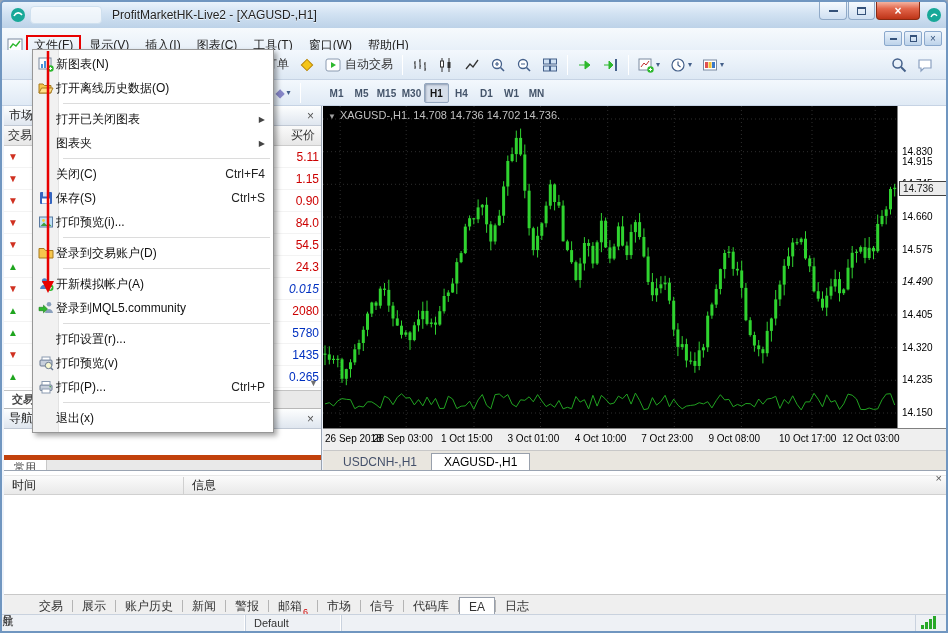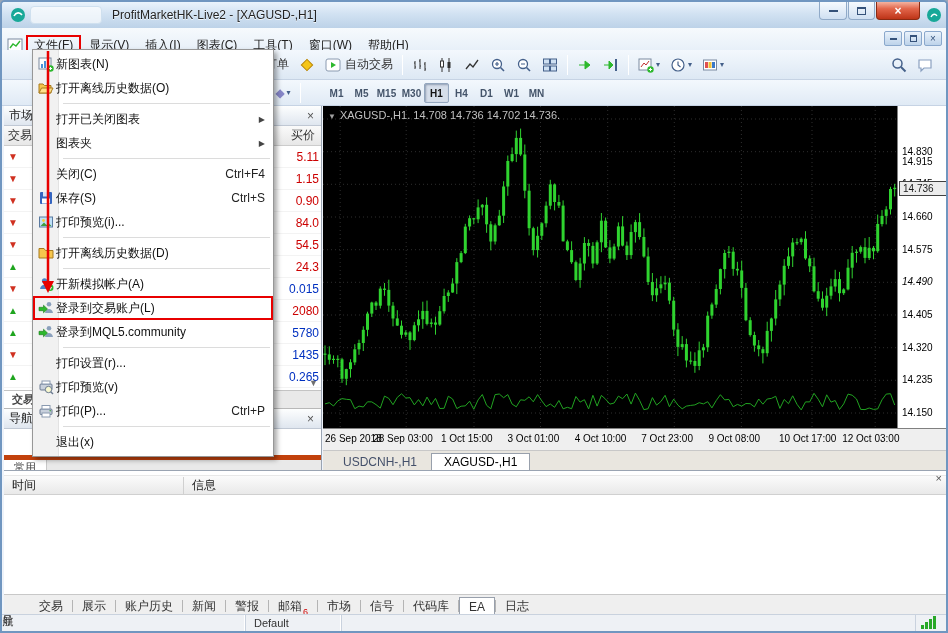--- a/index.html
+++ b/index.html
@@ -362,21 +362,21 @@
         <div class="mw-row">
           <span class="mw-arrow" style="color: rgb(31, 165, 31);">▲</span>
           <span class="mw-sym"></span>
           <span class="mw-bid"></span>
           <span class="mw-ask" style="color: rgb(204, 0, 0);">24.3</span>
         </div>
         <div class="mw-row">
           <span class="mw-arrow" style="color: rgb(208, 48, 32);">▼</span>
           <span class="mw-sym"></span>
           <span class="mw-bid"></span>
-          <span class="mw-ask" style="color: rgb(0, 48, 192);">0.015</span>
+          <span class="mw-ask" style="color: rgb(0, 48, 192); font-style: italic;">0.015</span>
         </div>
         <div class="mw-row">
           <span class="mw-arrow" style="color: rgb(31, 165, 31);">▲</span>
           <span class="mw-sym"></span>
           <span class="mw-bid"></span>
           <span class="mw-ask" style="color: rgb(204, 0, 0);">2080</span>
         </div>
         <div class="mw-row">
           <span class="mw-arrow" style="color: rgb(31, 165, 31);">▲</span>
           <span class="mw-sym"></span>
@@ -852,43 +852,33 @@
           </span>
           <span class="mi-label">打印预览(i)...</span>
         </div>
         <div class="menu-sep"></div>
         <div class="menu-item">
           <span class="mi-icon">
             <svg class="i16" viewBox="0 0 16 16">
               <path d="M1 3.5h5l1.5 2H15V13H1z" fill="#f6c64d" stroke="#a87b1e"></path>
             </svg>
           </span>
-          <span class="mi-label">打开离线历史数据(D)</span>
+          <span class="mi-label">登录到交易账户(D)</span>
         </div>
         <div class="menu-sep"></div>
         <div class="menu-item">
           <span class="mi-icon">
             <svg class="i16" viewBox="0 0 16 16">
               <circle cx="6.5" cy="4.8" r="2.6" fill="#4a82c8"></circle>
               <path d="M2 13c.5-3 2.5-4.3 4.5-4.3S10.5 10 11 13z" fill="#4a82c8"></path>
               <circle cx="12.3" cy="11.8" r="3.2" fill="#2db82d"></circle>
               <path d="M12.3 10.2v3.2M10.7 11.8h3.2" stroke="#fff" stroke-width="1.1"></path>
             </svg>
           </span>
           <span class="mi-label">开新模拟帐户(A)</span>
-        </div>
-        <div class="menu-item hl">
-          <span class="mi-icon">
-            <svg class="i16" viewBox="0 0 16 16">
-              <circle cx="11" cy="4.3" r="2.3" fill="#8aa0bc"></circle>
-              <path d="M7 13c.4-2.6 2.2-3.9 4-3.9s3.6 1.3 4 3.9z" fill="#8aa0bc"></path>
-              <path d="M1 7.3h4.5V5.2L9.5 9l-4 3.8V10.7H1z" fill="#2db82d" stroke="#1a7a1a" stroke-width="0.6"></path>
-            </svg>
-          </span>
-          <span class="mi-label">登录到交易账户(L)</span>
         </div>
         <div class="menu-item">
           <span class="mi-icon">
             <svg class="i16" viewBox="0 0 16 16">
               <circle cx="11" cy="4.3" r="2.3" fill="#8aa0bc"></circle>
               <path d="M7 13c.4-2.6 2.2-3.9 4-3.9s3.6 1.3 4 3.9z" fill="#8aa0bc"></path>
               <path d="M1 7.3h4.5V5.2L9.5 9l-4 3.8V10.7H1z" fill="#2db82d" stroke="#1a7a1a" stroke-width="0.6"></path>
             </svg>
           </span>
           <span class="mi-label">登录到MQL5.community</span>

